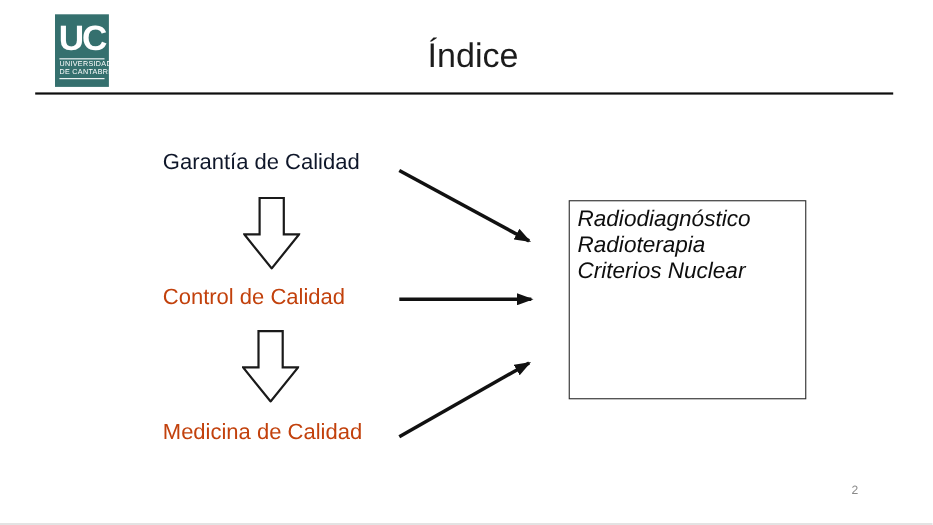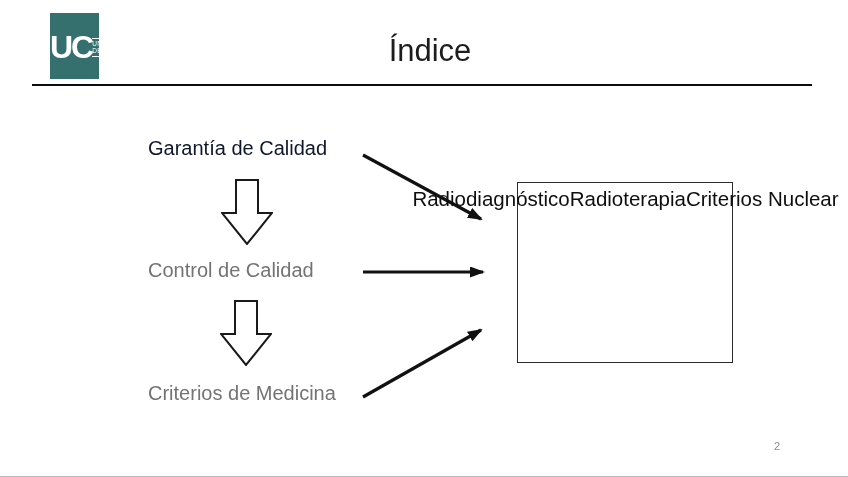--- a/index.html
+++ b/index.html
@@ -12,20 +12,21 @@
     overflow: hidden;
   }
   
   .logo {
     position: absolute;
     left: 50px; top: 13px;
     width: 49px; height: 66px;
     background: #35706E;
     color: #ffffff;
     display: flex;
+    flex-direction: column;
     align-items: center;
     justify-content: flex-start;
     box-sizing: border-box;
     padding-top: 2px;
   }
   .logo-acronym {
     font-size: 32px;
     font-weight: 700;
     line-height: 38px;
     letter-spacing: -2px;
@@ -58,41 +59,42 @@
     width: 780px; height: 2px;
     background: #0d0d0d;
   }
   
   .flow-label {
     position: absolute;
     font-size: 20px;
     white-space: nowrap;
     color: #0f172a;
   }
-  .flow-label.red { color: #737373; }
+  .flow-label.red { color: #c2410c; }
   .flow-garantia  { left: 148px; top: 137px; }
   .flow-control   { left: 148px; top: 259px; }
   .flow-criterios { left: 148px; top: 382px; }
   .down-arrow { position: absolute; }
   .down-arrow-1 { left: 221px; top: 179px; }
   .down-arrow-2 { left: 220px; top: 300px; }
   
   .connectors { position: absolute; left: 350px; top: 140px; }
   
   .target-box {
     position: absolute;
     left: 517px; top: 182px;
     width: 216px; height: 181px;
     box-sizing: border-box;
     border: 1.5px solid #2b2b2b;
     background: #ffffff;
     display: flex;
-    flex-direction: row;
-    justify-content: center;
+    flex-direction: column;
+    justify-content: flex-start;
     padding: 4px 6px 8px 7px;
+    font-style: italic;
   }
   .target-item {
     font-size: 20.5px;
     color: #0e0e0e;
     white-space: nowrap;
   }
   
   .page-number {
     position: absolute;
     left: 774px; top: 440px;
@@ -127,21 +129,21 @@
   <svg class="down-arrow down-arrow-1" width="52" height="66" viewBox="0 0 52 66">
     <polygon points="15,1 37,1 37,34 51,34 26,65 1,34 15,34" fill="#ffffff" stroke="#1a1a1a" stroke-width="2" stroke-linejoin="miter"></polygon>
   </svg>
 
   <div class="flow-label red flow-control">Control de Calidad</div>
 
   <svg class="down-arrow down-arrow-2" width="52" height="66" viewBox="0 0 52 66">
     <polygon points="15,1 37,1 37,34 51,34 26,65 1,34 15,34" fill="#ffffff" stroke="#1a1a1a" stroke-width="2" stroke-linejoin="miter"></polygon>
   </svg>
 
-  <div class="flow-label red flow-criterios">Criterios de Medicina</div>
+  <div class="flow-label red flow-criterios">Medicina de Calidad</div>
 
   <svg class="connectors" width="150" height="270" viewBox="0 0 150 270">
     <defs>
       <marker id="ah" markerUnits="userSpaceOnUse" markerWidth="15" markerHeight="11" refX="13" refY="5.5" orient="auto">
         <polygon points="0,0 15,5.5 0,11" fill="#111111"></polygon>
       </marker>
     </defs>
     <line x1="13" y1="15" x2="131" y2="79" stroke="#111111" stroke-width="3.2" marker-end="url(#ah)"></line>
     <line x1="13" y1="132" x2="133" y2="132" stroke="#111111" stroke-width="3.2" marker-end="url(#ah)"></line>
     <line x1="13" y1="257" x2="131" y2="190" stroke="#111111" stroke-width="3.2" marker-end="url(#ah)"></line>

